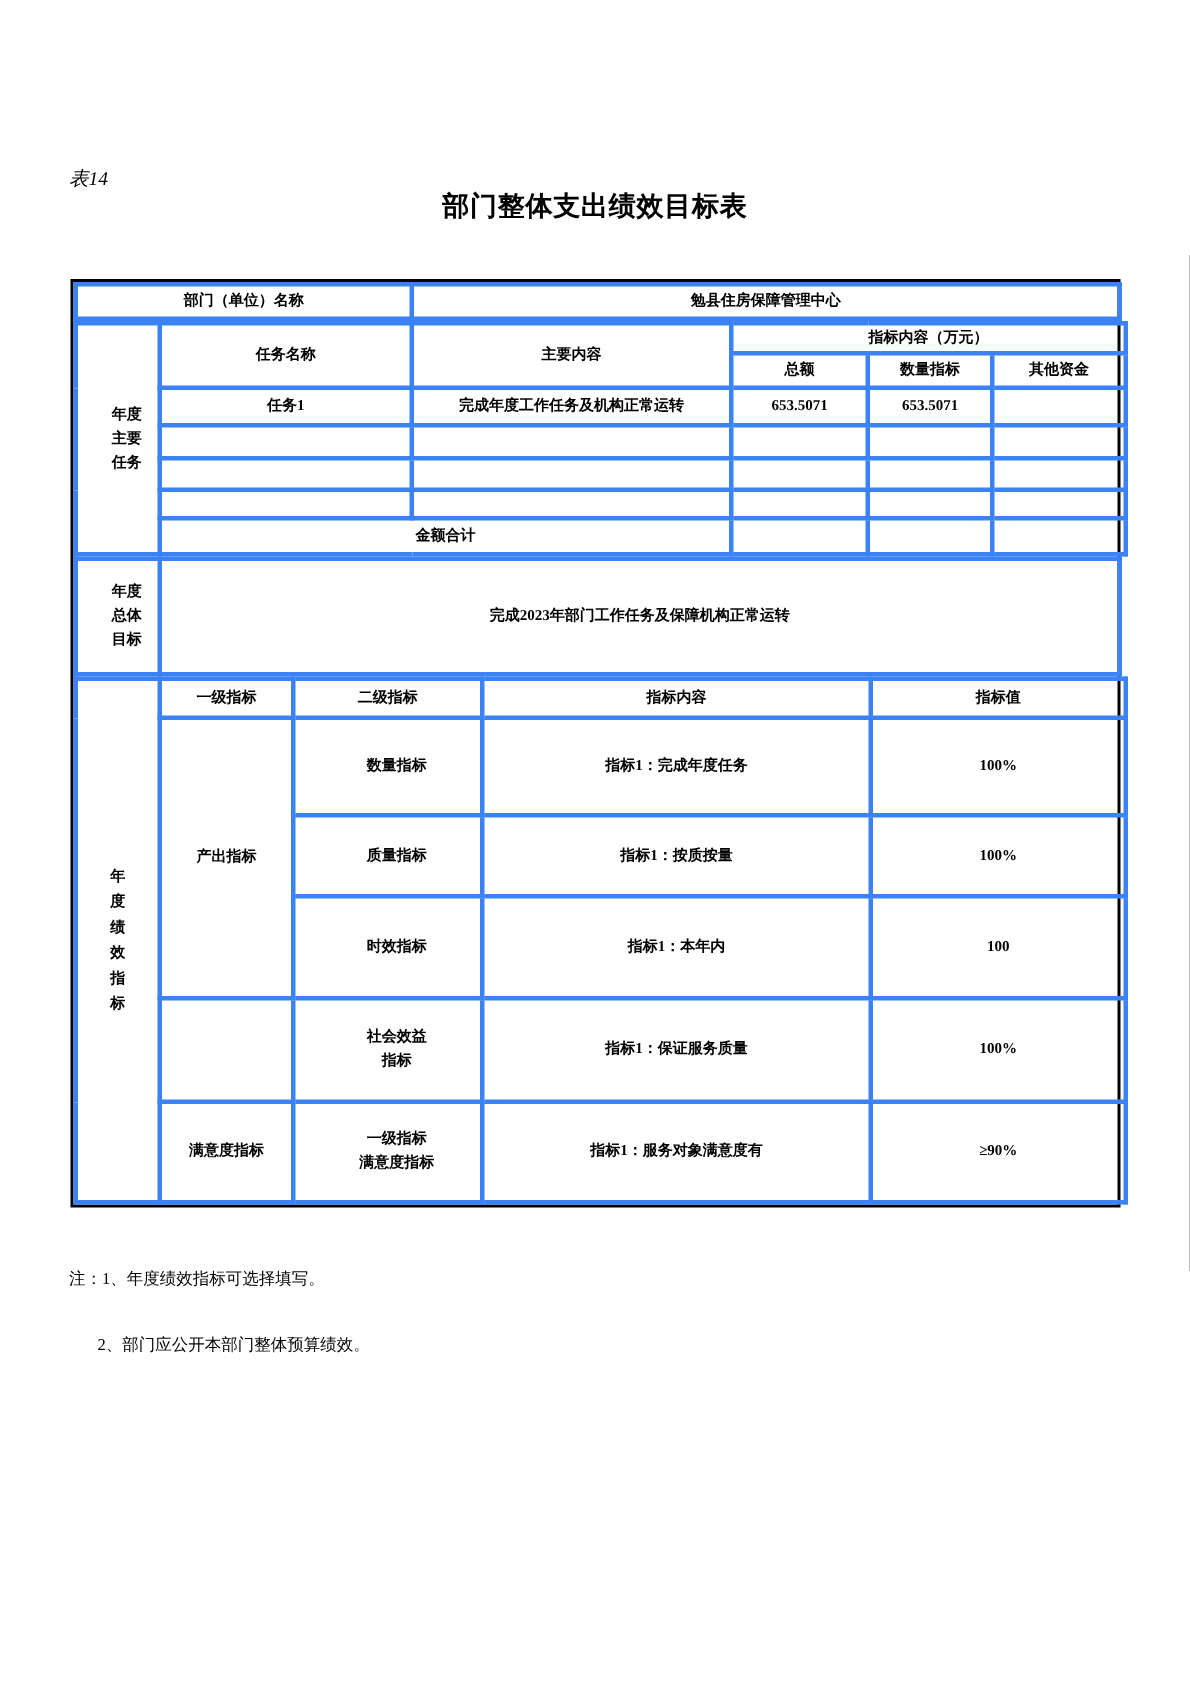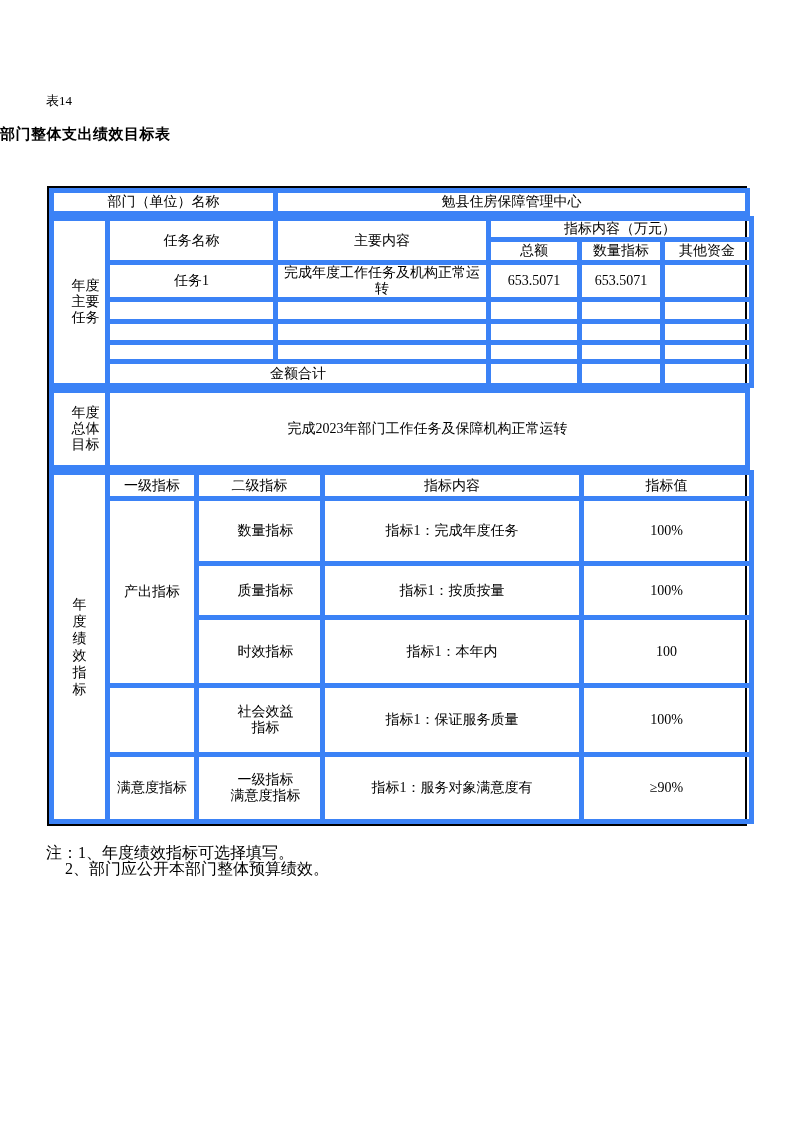--- a/index.html
+++ b/index.html
@@ -2,38 +2,38 @@
 <html><head>
 <meta charset="utf-8">
 <style>
   html,body { margin:0; padding:0; background:#888; }
   .page {
     position:relative; width:793px; height:1122px; margin:0 auto;
     background:#ffffff; color:#000;
     font-family:"Liberation Serif","DejaVu Serif",serif;
     overflow:hidden;
   }
-  .table-label { position:absolute; left:46px; top:92px; font-size:13px; }
+  .table-label { position:absolute; left:46px; top:110px; font-size:13px;font-style:italic; }
   .doc-title {
     position:absolute; left:0; top:125px; width:100%; margin:0;
-    font-size:15px; font-weight:bold; letter-spacing:0.5px;
+    text-align:center; font-size:18px; font-weight:bold; letter-spacing:0.5px;
   }
   .outer { position:absolute; left:47px; top:186px; width:696px; border:2px solid #000; background:#fff; }
   table.t { border-collapse:collapse; table-layout:fixed; width:100%; }
   table.t td {
-    border:5px solid #3b82f6; padding:0; font-size:14px; color:#000;
-    text-align:center; vertical-align:middle; overflow:hidden; line-height:16px;
+    border:3px solid #3b82f6; padding:0; font-size:10px; color:#000;
+    text-align:center; vertical-align:middle; overflow:hidden; line-height:16px;font-weight:bold;
   }
   td.num { text-align:right; padding-right:4px; }
   td.goal-content { text-align:left; vertical-align:top; padding:13px 8px 0 7px; }
   td.ind-content { text-align:left; padding-left:9px; }
   .mlabel div { line-height:16px;margin-left:12px; }
   .vlabel div { line-height:17px; }
-  .notes { position:absolute; left:46px; top:845px; font-size:16px; line-height:16px; }
-  .note2 { margin-left:19px; }
+  .notes { position:absolute; left:46px; top:845px; font-size:11px; line-height:16px; }
+  .note2 { margin-left:19px;margin-top:28px; }
 </style>
 </head>
 <body>
 
 <div class="page">
 
   <div class="table-label">表14</div>
   <h1 class="doc-title">部门整体支出绩效目标表</h1>
 
   <div class="outer">

